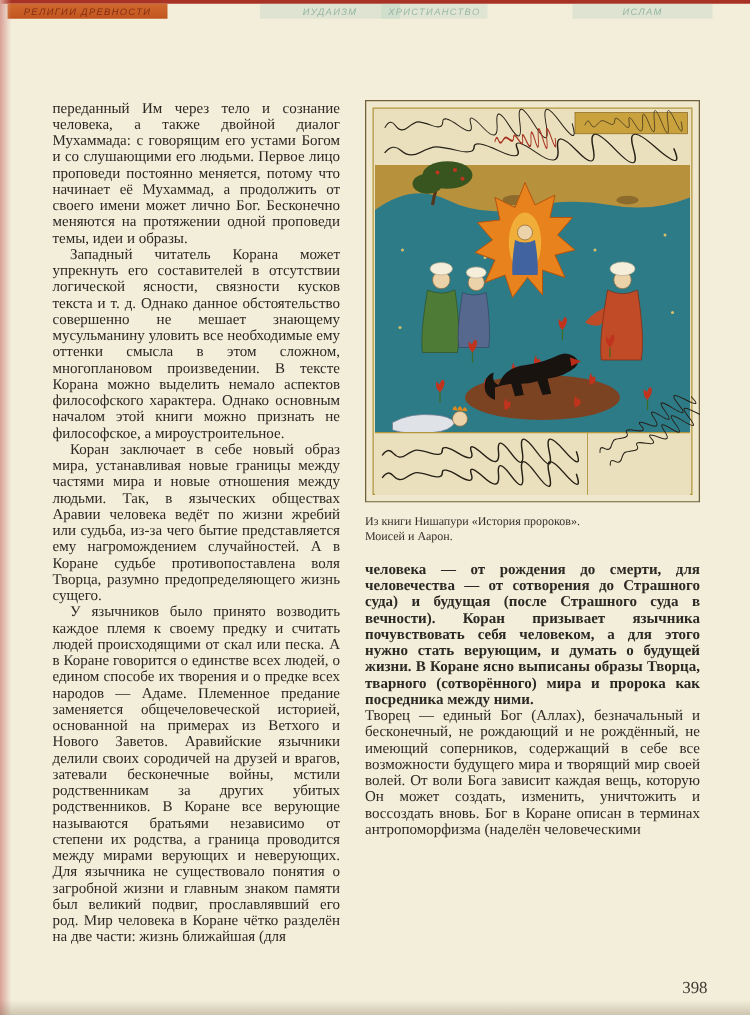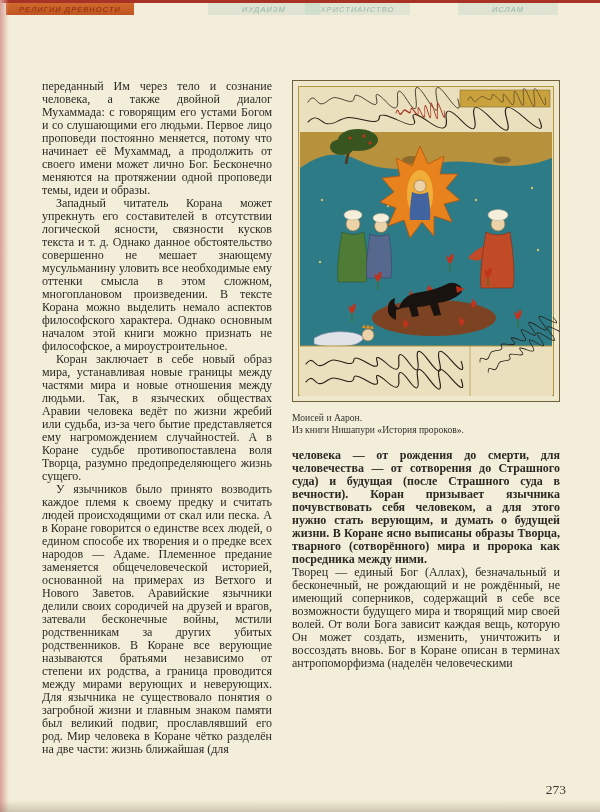--- a/index.html
+++ b/index.html
@@ -14,22 +14,22 @@
   .bottom-shade{position:absolute;left:0;right:0;bottom:0;height:12px;
     background:linear-gradient(to top,rgba(110,92,64,.28),rgba(110,92,64,0));}
   
   .top-rule{position:absolute;top:0;left:0;width:600px;height:3px;background:#a93226;}
   .tabs{position:absolute;top:3px;left:0;width:600px;height:13px;}
   .tab{position:absolute;top:0;height:12px;display:flex;align-items:center;justify-content:center;
     font-family:"Liberation Sans", sans-serif;font-size:7.5px;letter-spacing:.14em;
     text-transform:uppercase;white-space:nowrap;overflow:hidden;font-style:italic;}
   .tab-1{left:6px;width:128px;background:linear-gradient(#d06a2e,#c2541f);color:rgba(122,36,16,.85);}
   .tab-2{left:160px;width:112px;background:rgba(160,200,185,.25);color:rgba(125,165,150,.75);margin-left:48px;}
-  .tab-3{left:305px;width:105px;background:rgba(160,200,185,.22);color:rgba(125,165,150,.7);}
-  .tab-4{left:458px;width:100px;background:rgba(160,200,185,.25);color:rgba(125,165,150,.75);}
+  .tab-3{left:305px;width:85px;background:rgba(160,200,185,.22);color:rgba(125,165,150,.7);}
+  .tab-4{left:458px;width:112px;background:rgba(160,200,185,.25);color:rgba(125,165,150,.75);}
   
   .col{position:absolute;top:80px;font-size:12px;line-height:13px;text-align:justify;
     overflow-wrap:break-word;hyphens:auto;}
   .col-left{left:42px;width:230px;}
   .col-right{left:292px;width:268px;}
   .col p{margin:0;}
   .col p.ind{text-indent:14px;}
   
   figure{margin:0;}
   figcaption{margin-top:7px;font-size:9.6px;line-height:12px;text-align:left;color:#33312c;}
@@ -182,24 +182,24 @@
             <use href="#scr" transform="translate(14,302) scale(1.45,1.3)"></use>
           </g>
           <g transform="translate(188,282) rotate(-30)" stroke="#262017" fill="none" stroke-width="0.9">
             <use href="#scr" transform="scale(0.8,1)"></use>
             <use href="#scr" transform="translate(2,13) scale(0.8,1)"></use>
           </g>
         </g>
       </svg>
 
       <figcaption>
+        <div>Из книги Нишапури «История пророков».</div>
         <div>Моисей и Аарон.</div>
-        <div>Из книги Нишапури «История пророков».</div>
       </figcaption>
     </figure>
 
     <p class="rt">человека — от рождения до смерти, для человечества — от сотворения до Страшного суда) и будущая (после Страшного суда в вечности). Коран призывает язычника почувствовать себя человеком, а для этого нужно стать верующим, и думать о будущей жизни. В Коране ясно выписаны образы Творца, тварного (сотворённого) мира и пророка как посредника между ними.</p>
     <p>Творец — единый Бог (Аллах), безначальный и бесконечный, не рождающий и не рождённый, не имеющий соперников, содержащий в себе все возможности будущего мира и творящий мир своей волей. От воли Бога зависит каждая вещь, которую Он может создать, изменить, уничтожить и воссоздать вновь. Бог в Коране описан в терминах антропоморфизма (наделён человеческими</p>
   </div>
 
-  <div class="page-number">273</div>
+  <div class="page-number">398</div>
   <div class="bottom-shade"></div>
 </div>
 
 </body></html>

